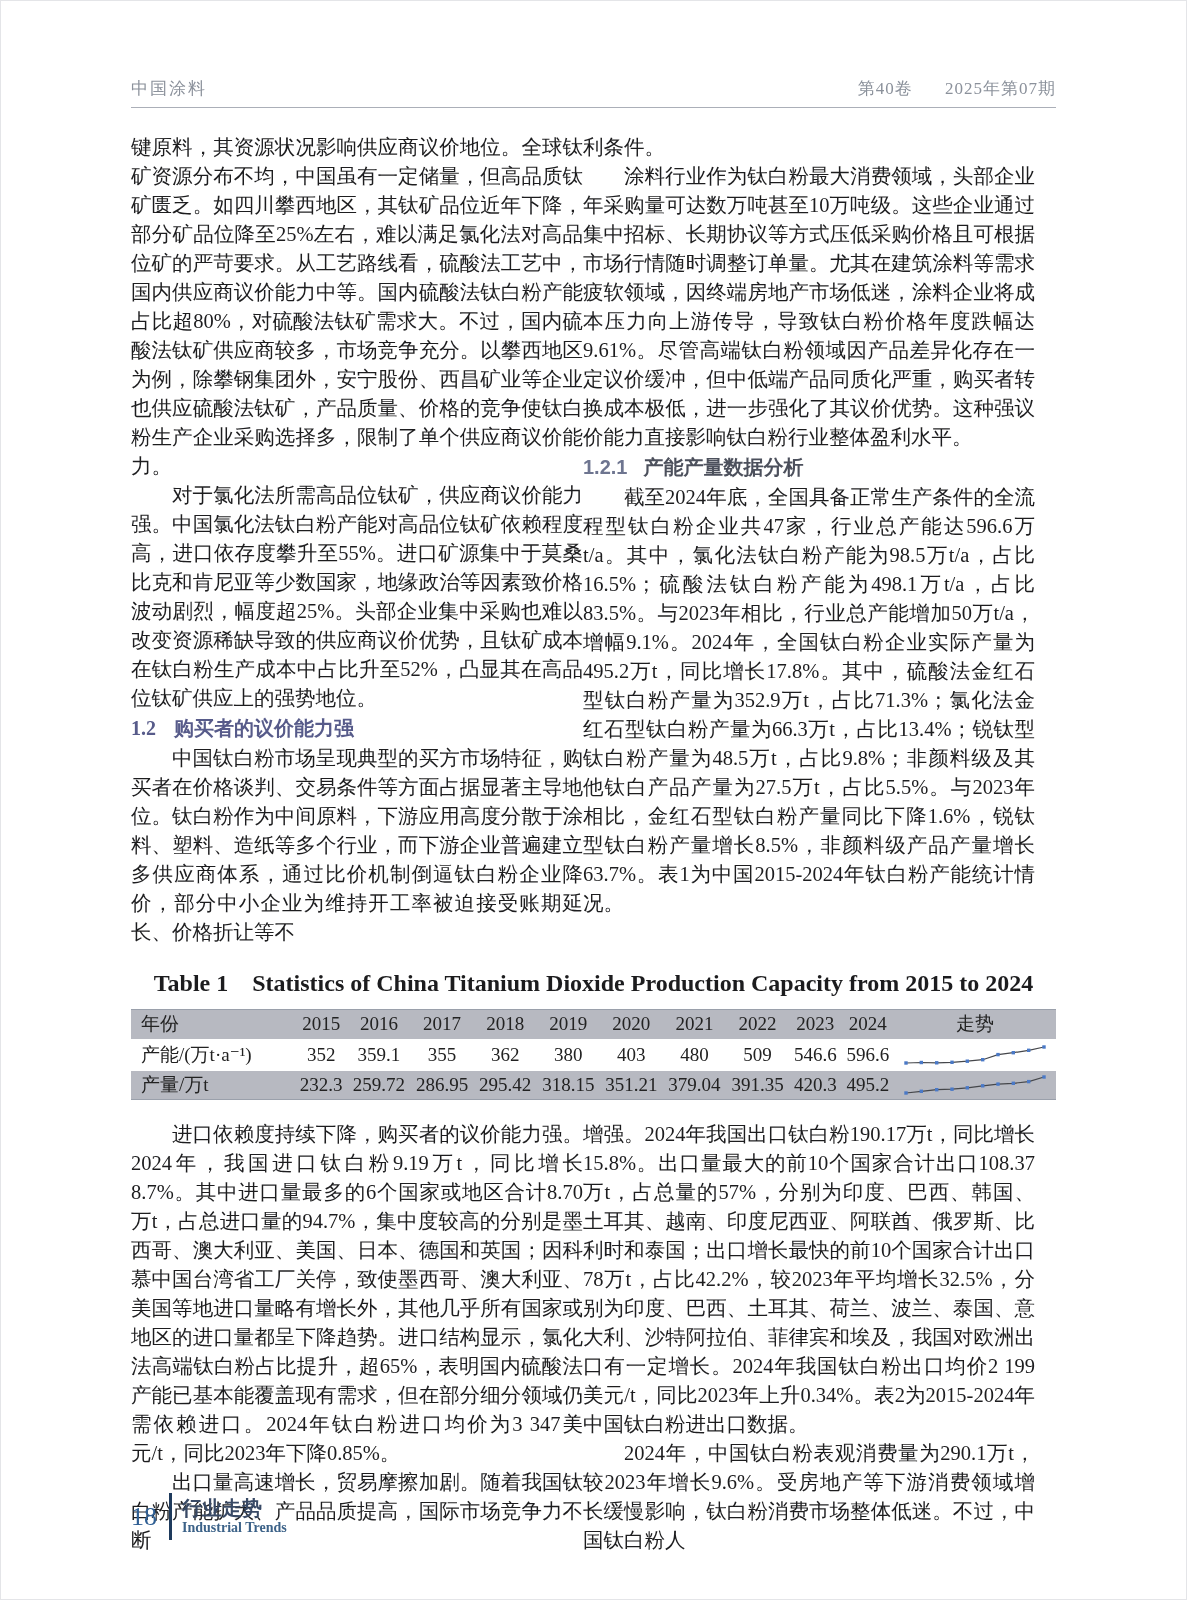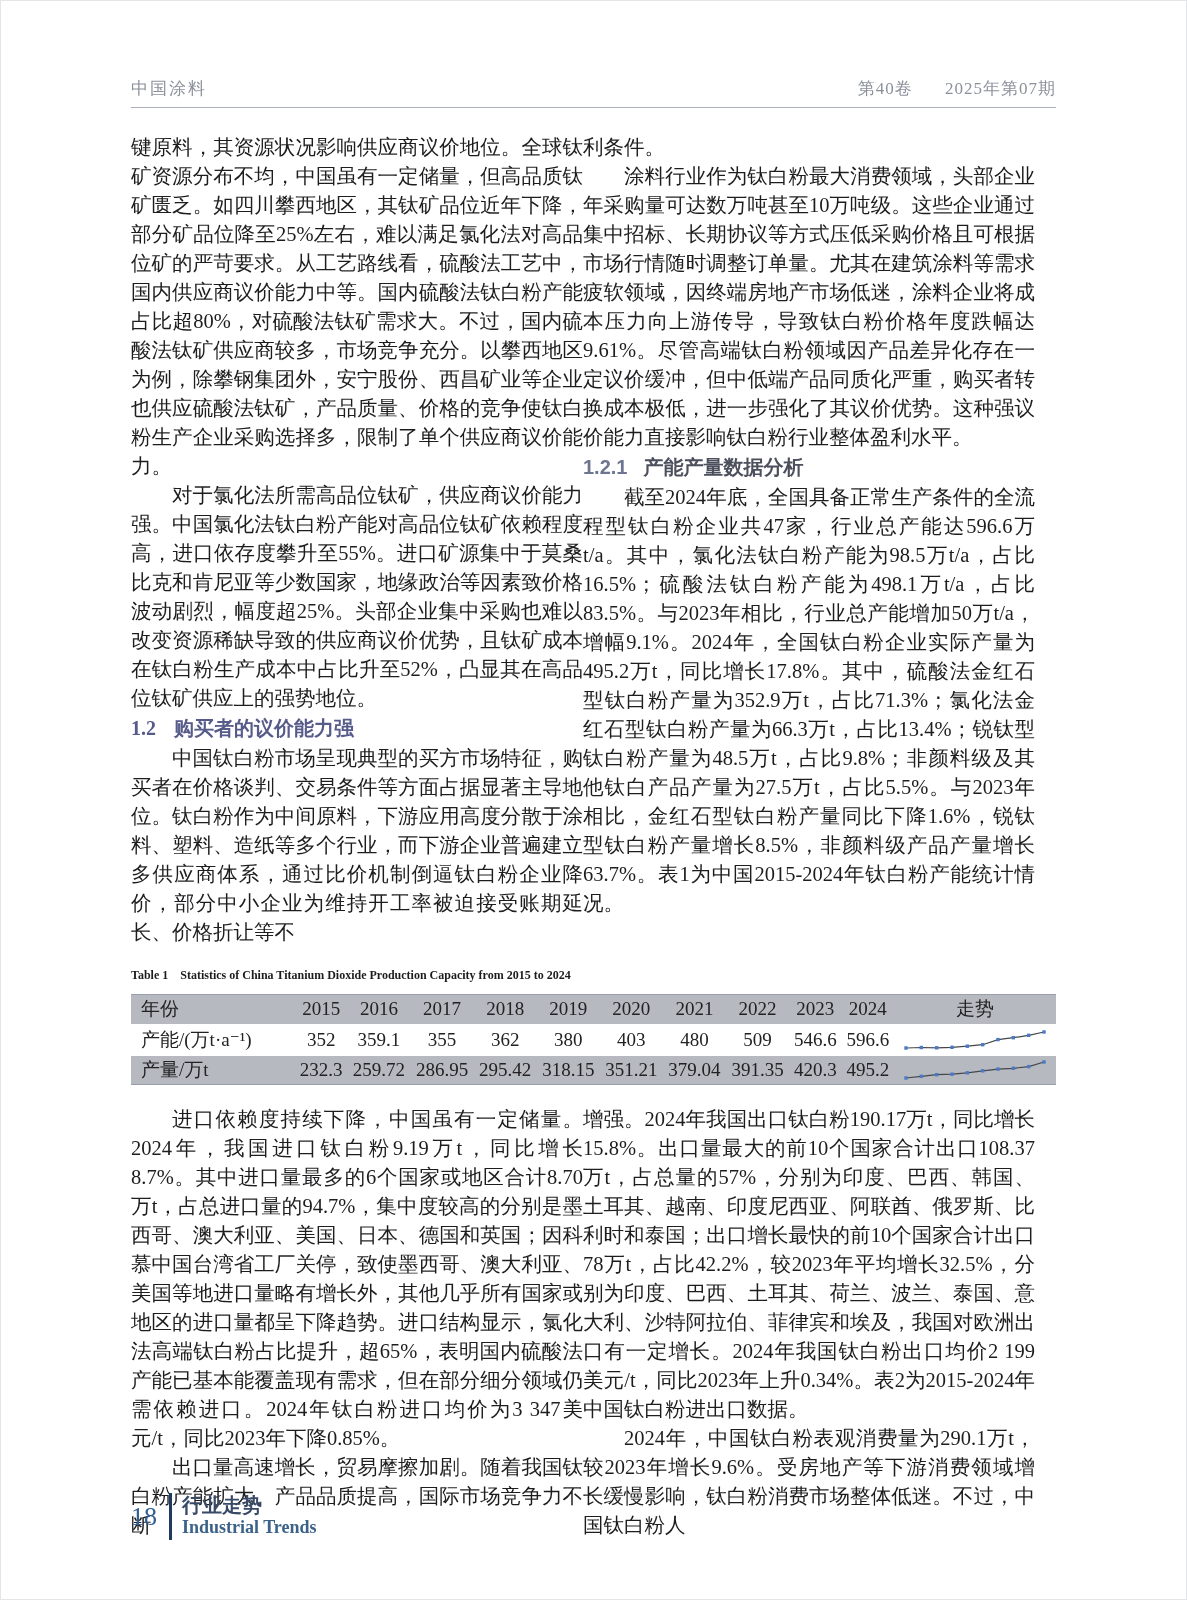--- a/index.html
+++ b/index.html
@@ -36,22 +36,22 @@
     text-align:left;
   }
   .h3 .num { color:#6e7590; margin-right:16px; }
   
   .table-block { margin-top:20px; }
   .tbl-title-cn {
     text-align:center; font-family:"Liberation Sans","DejaVu Sans",sans-serif;
     font-weight:bold; font-size:19px; color:#1c1c1e;
   }
   .tbl-title-en {
-    font-family:"Liberation Serif",serif; font-weight:bold;
-    font-size:12px; color:#1c1c1e; margin-top:5px;
+    text-align:center; font-family:"Liberation Serif",serif; font-weight:bold;
+    font-size:24px; color:#1c1c1e; margin-top:5px;
   }
   table.cap {
     width:100%; border-collapse:collapse; margin-top:10px; font-size:19px;
     border-top:1px solid #9aa0ab; border-bottom:1px solid #9aa0ab;
     color:#222;
   }
   table.cap tr { height:30px; }
   table.cap tr.gray { background:#b7b9c1; }
   table.cap tr + tr td { border-top:2px solid #ffffff; }
   table.cap td { text-align:center; padding:1px 2px; }
@@ -61,21 +61,21 @@
   
   .footer { position:absolute; left:130px; top:1492px; display:flex; align-items:center; }
   .page-num { font-size:26px; color:#2f5f94; }
   .footer-bar { width:3px; height:47px; background:#1e3a5c; margin:0 10px 0 12px; }
   .footer-cn {
     font-family:"Liberation Sans","DejaVu Sans",sans-serif; font-weight:bold;
     font-size:20px; color:#394a66; line-height:1.15;
   }
   .footer-en {
     font-family:"Liberation Serif",serif; font-weight:bold;
-    font-size:18px; color:#3c6288; line-height:1.2;
+    font-size:14px; color:#3c6288; line-height:1.2;
   }
 </style>
 </head>
 <body>
 
 <div class="page">
 
   <div class="page-header">
     <span>中国涂料</span>
     <span class="right">
@@ -176,21 +176,21 @@
                 <rect x="142.3" y="3.3" width="3.4" height="3.4" fill="#4a79c7"></rect>
               </svg>
         </td>
       </tr>
     </tbody>
       </table>
   </div>
 
   <div class="columns bottom">
     <div class="col">
-      <p class="indent">进口依赖度持续下降，中国虽有一定储量。2024年，我国进口钛白粉9.19万t，同比增长8.7%。其中进口量最多的6个国家或地区合计8.70万t，占总进口量的94.7%，集中度较高的分别是墨西哥、澳大利亚、美国、日本、德国和英国；因科慕中国台湾省工厂关停，致使墨西哥、澳大利亚、美国等地进口量略有增长外，其他几乎所有国家或地区的进口量都呈下降趋势。进口结构显示，氯化法高端钛白粉占比提升，超65%，表明国内硫酸法产能已基本能覆盖现有需求，但在部分细分领域仍需依赖进口。2024年钛白粉进口均价为3 347美元/t，同比2023年下降0.85%。</p>
+      <p class="indent">进口依赖度持续下降，购买者的议价能力强。2024年，我国进口钛白粉9.19万t，同比增长8.7%。其中进口量最多的6个国家或地区合计8.70万t，占总进口量的94.7%，集中度较高的分别是墨西哥、澳大利亚、美国、日本、德国和英国；因科慕中国台湾省工厂关停，致使墨西哥、澳大利亚、美国等地进口量略有增长外，其他几乎所有国家或地区的进口量都呈下降趋势。进口结构显示，氯化法高端钛白粉占比提升，超65%，表明国内硫酸法产能已基本能覆盖现有需求，但在部分细分领域仍需依赖进口。2024年钛白粉进口均价为3 347美元/t，同比2023年下降0.85%。</p>
       <p class="indent">出口量高速增长，贸易摩擦加剧。随着我国钛白粉产能扩大、产品品质提高，国际市场竞争力不断</p>
     </div>
     <div class="col">
       <p>增强。2024年我国出口钛白粉190.17万t，同比增长15.8%。出口量最大的前10个国家合计出口108.37万t，占总量的57%，分别为印度、巴西、韩国、土耳其、越南、印度尼西亚、阿联酋、俄罗斯、比利时和泰国；出口增长最快的前10个国家合计出口78万t，占比42.2%，较2023年平均增长32.5%，分别为印度、巴西、土耳其、荷兰、波兰、泰国、意大利、沙特阿拉伯、菲律宾和埃及，我国对欧洲出口有一定增长。2024年我国钛白粉出口均价2 199美元/t，同比2023年上升0.34%。表2为2015-2024年中国钛白粉进出口数据。</p>
       <p class="indent">2024年，中国钛白粉表观消费量为290.1万t，较2023年增长9.6%。受房地产等下游消费领域增长缓慢影响，钛白粉消费市场整体低迷。不过，中国钛白粉人</p>
     </div>
   </div>
 
   <div class="footer">
     <span class="page-num">18</span>

